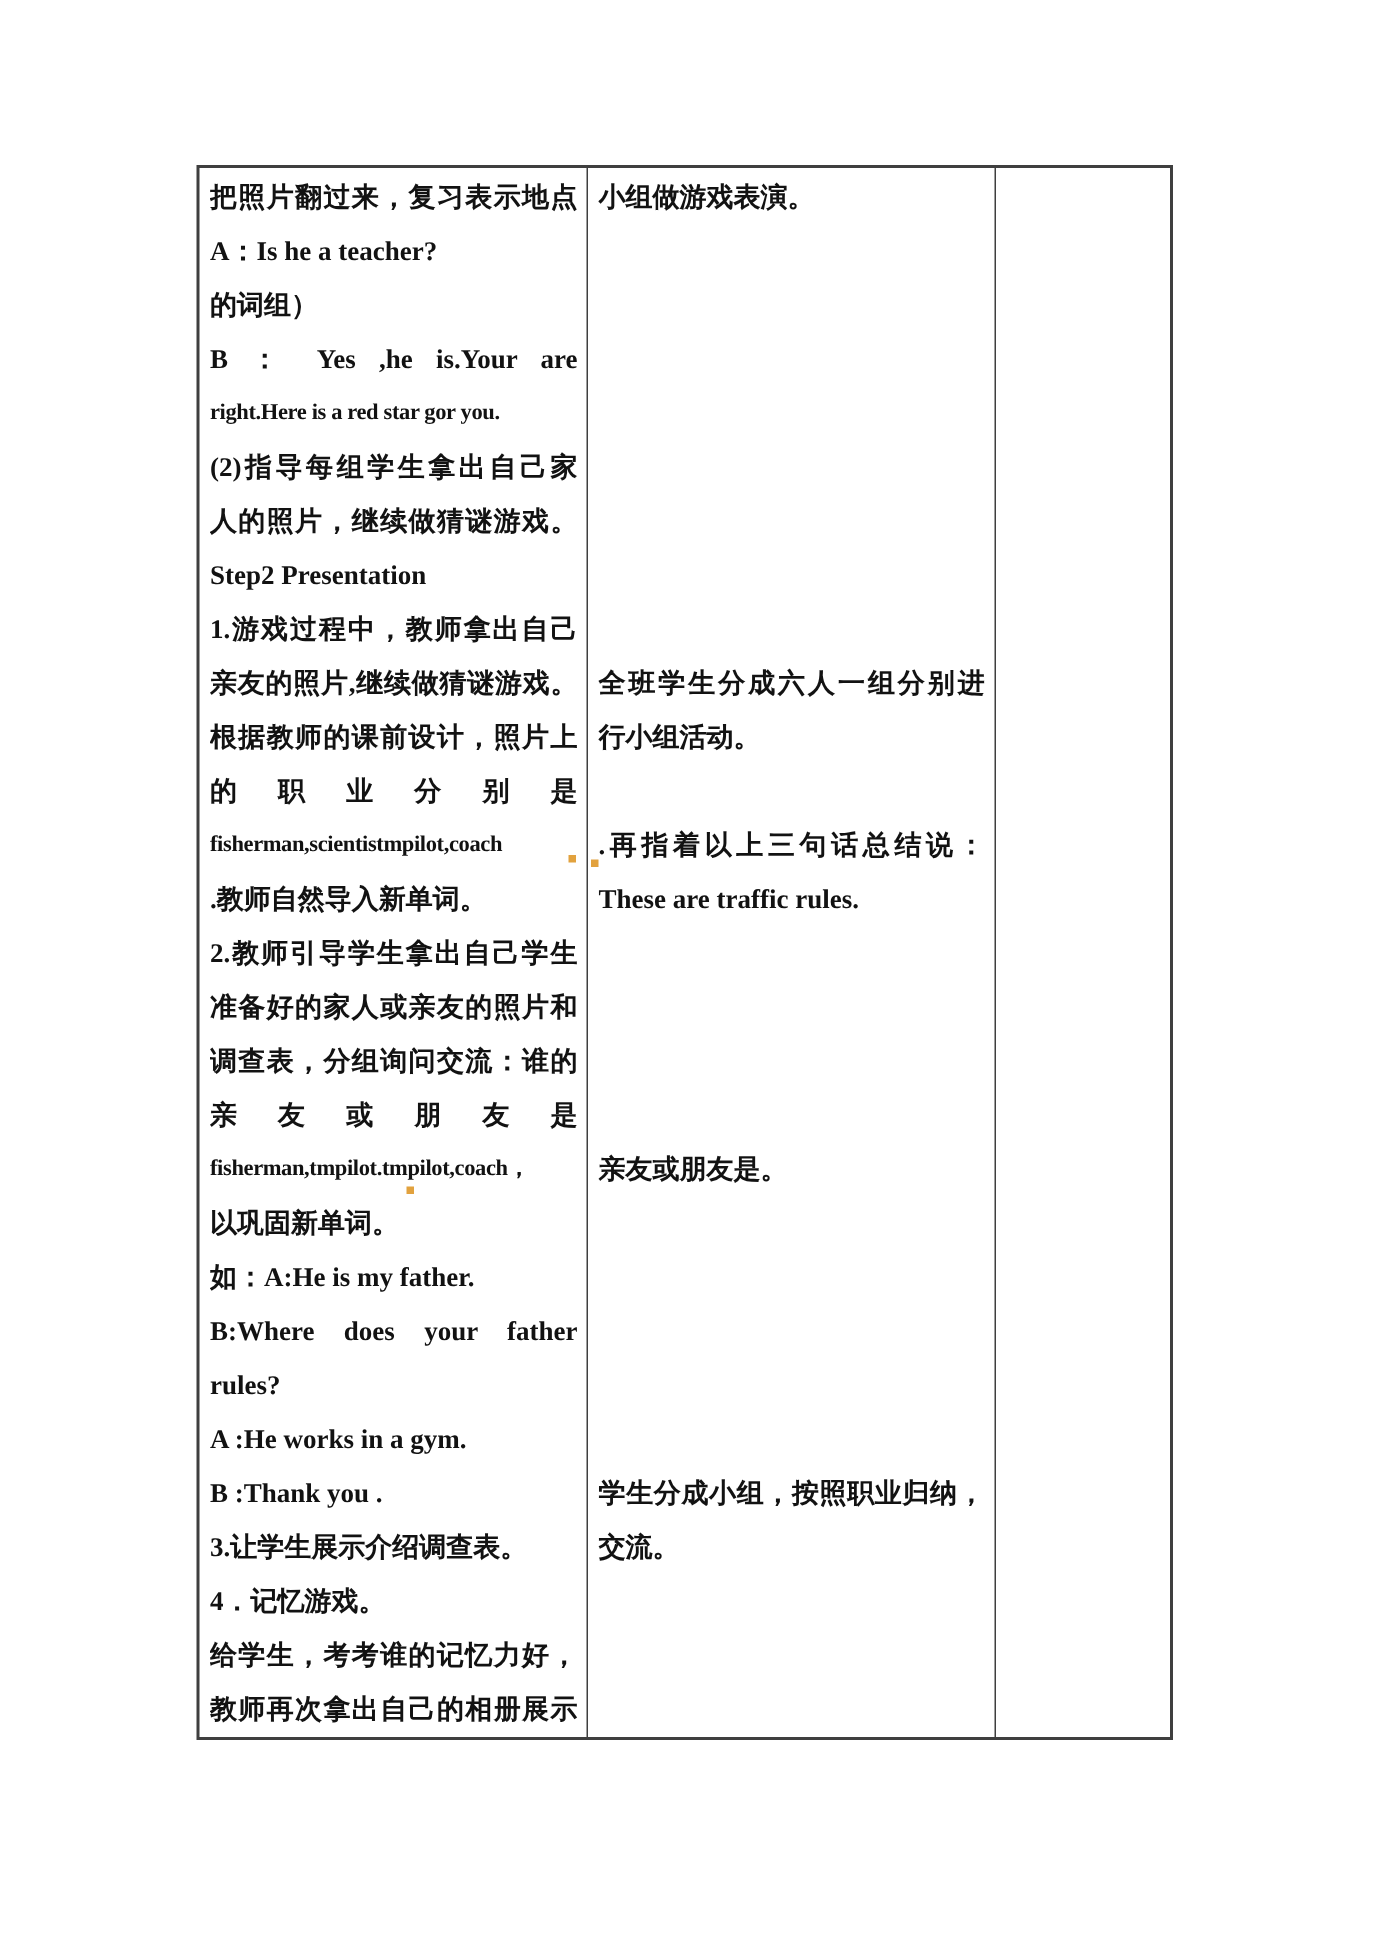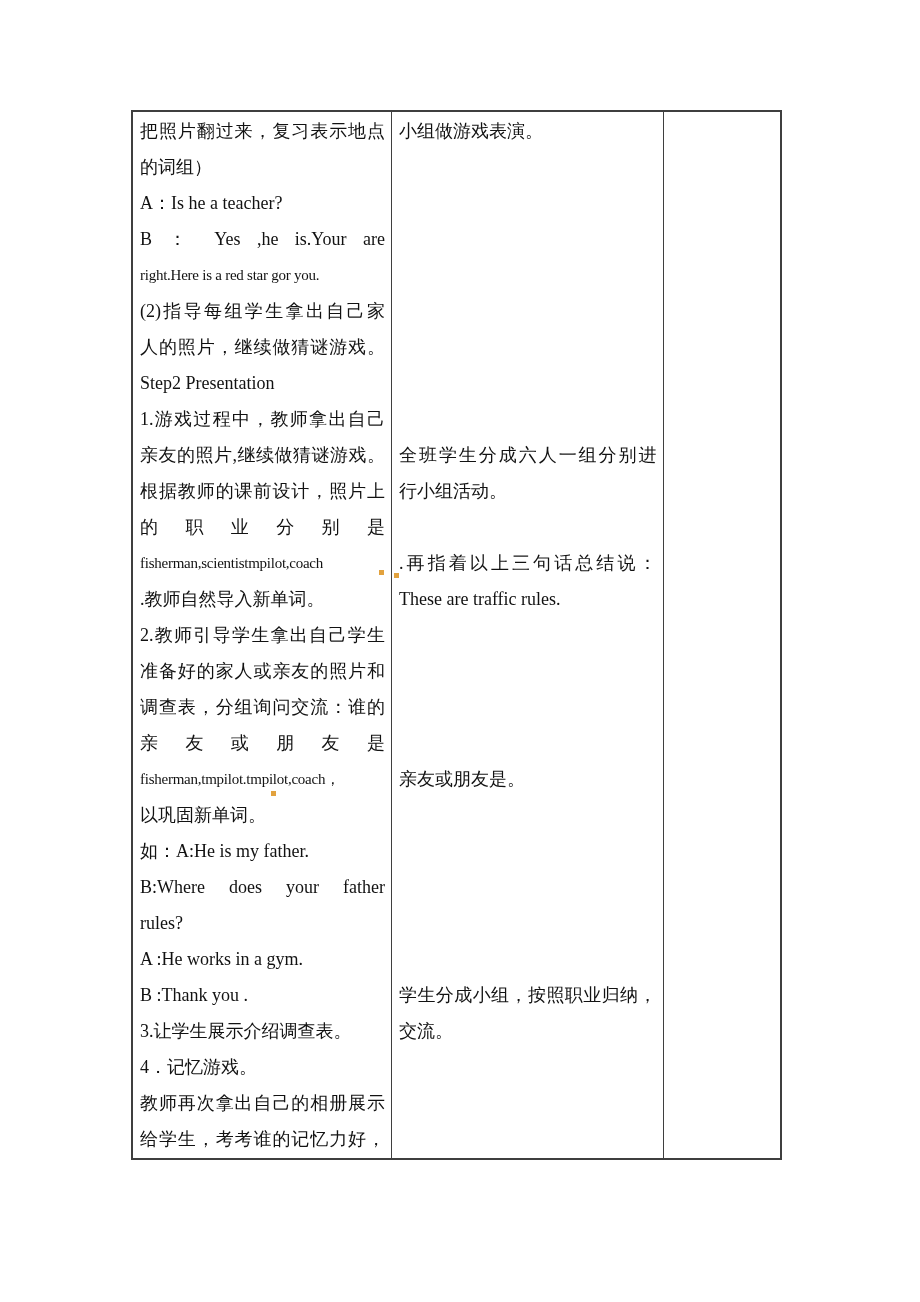--- a/index.html
+++ b/index.html
@@ -19,20 +19,21 @@
   }
   .doc-table{
     position:absolute;left:131px;top:110px;width:651px;height:1050px;
     display:flex;flex-direction:row;
     border:2px solid var(--border);
     box-sizing:border-box;background:var(--bg);
   }
   .cell{
     box-sizing:border-box;overflow:hidden;
     padding:1px 6px 0 7px;
+    font-weight:bold;
   }
   .col1{width:258px;}
   .col2{width:271.5px;border-left:1.5px solid var(--border);}
   .col3{flex:1;border-left:1.5px solid var(--border);}
   .line{
     height:36px;line-height:36px;font-size:18px;
     text-align:left;overflow:hidden;
   }
   .line.j{
     text-align:justify;
@@ -45,22 +46,22 @@
     background:var(--marker);
   }
 </style>
 </head>
 <body>
 
 <div class="page">
   <div class="doc-table">
     <div class="cell col1">
         <div class="line j">把照片翻过来，复习表示地点</div>
+        <div class="line">A：Is he a teacher?</div>
         <div class="line">的词组）</div>
-        <div class="line">A：Is he a teacher?</div>
         <div class="line j">B ： Yes ,he is.Your are</div>
         <div class="line compact">right.Here is a red star gor you.</div>
         <div class="line j">(2)指导每组学生拿出自己家</div>
         <div class="line j">人的照片，继续做猜谜游戏。</div>
         <div class="line">Step2 Presentation</div>
         <div class="line j">1.游戏过程中，教师拿出自己</div>
         <div class="line j">亲友的照片,继续做猜谜游戏。</div>
         <div class="line j">根据教师的课前设计，照片上</div>
         <div class="line j">的职业分别是</div>
         <div class="line compact">fisherman,scientistmpilot,coach</div>
@@ -71,22 +72,22 @@
         <div class="line j">亲友或朋友是</div>
         <div class="line compact">fisherman,tmpilot.tmpilot,coach，</div>
         <div class="line">以巩固新单词。</div>
         <div class="line">如：A:He is my father.</div>
         <div class="line j">B:Where does your father</div>
         <div class="line">rules?</div>
         <div class="line">A :He works in a gym.</div>
         <div class="line">B :Thank you .</div>
         <div class="line">3.让学生展示介绍调查表。</div>
         <div class="line">4．记忆游戏。</div>
+        <div class="line j">给学生，考考谁的记忆力好，</div>
         <div class="line j">教师再次拿出自己的相册展示</div>
-        <div class="line j">给学生，考考谁的记忆力好，</div>
       </div>
     <div class="cell col2">
         <div class="line">小组做游戏表演。</div>
         <div class="line"></div>
         <div class="line"></div>
         <div class="line"></div>
         <div class="line"></div>
         <div class="line"></div>
         <div class="line"></div>
         <div class="line"></div>

